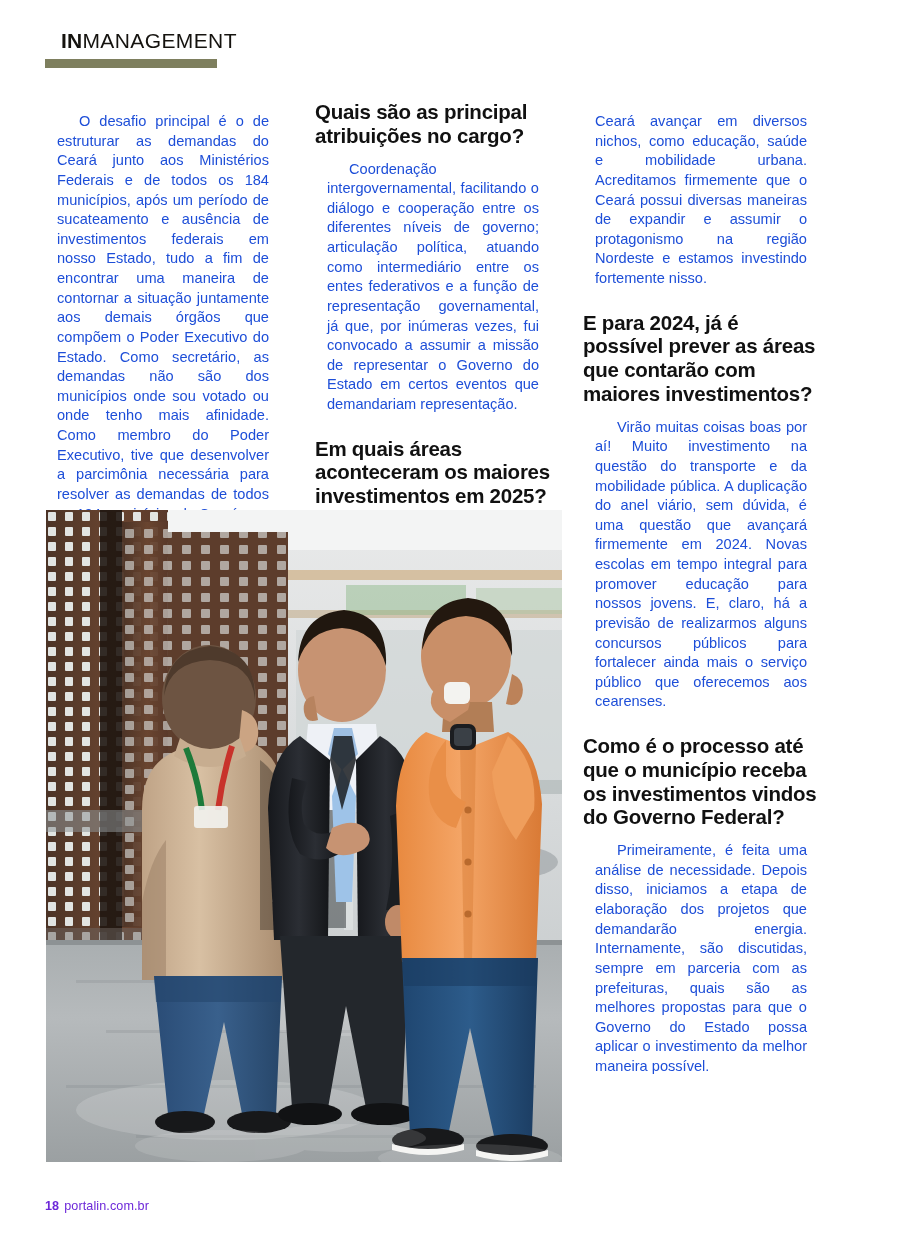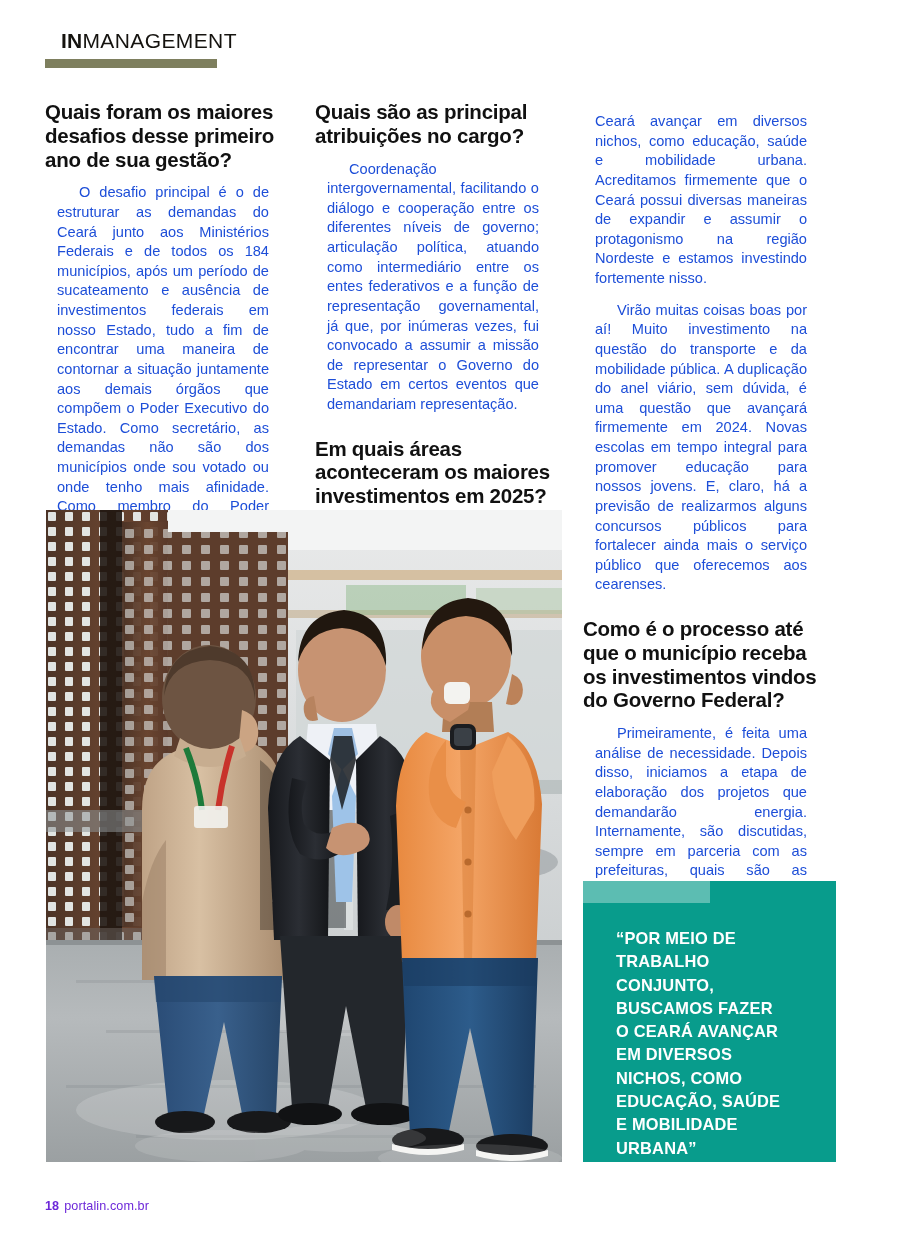--- a/index.html
+++ b/index.html
@@ -145,33 +145,33 @@
 <body>
 
 <div class="page">
 
   <div class="masthead">
     <div class="masthead-title"><span class="mh-bold">IN</span><span>MANAGEMENT</span></div>
   </div>
   <div class="masthead-rule"></div>
 
   <div class="col col-1">
-    <h2 class="qhead">Quais foram os maiores desafios desse primeiro ano de sua gestão?</h2>
     <p class="body indent">O desafio principal é o de estruturar as demandas do Ceará junto aos Ministérios Federais e de todos os 184 municípios, após um período de sucateamento e ausência de investimentos federais em nosso Estado, tudo a fim de encontrar uma maneira de contornar a situação juntamente aos demais órgãos que compõem o Poder Executivo do Estado. Como secretário, as demandas não são dos municípios onde sou votado ou onde tenho mais afinidade. Como membro do Poder Executivo, tive que desenvolver a parcimônia necessária para resolver as demandas de todos os 184 municípios do Ceará.</p>
   </div>
 
   <div class="col col-2">
     <h2 class="qhead">Quais são as principal atribuições no cargo?</h2>
     <p class="body indent">Coordenação intergovernamental, facilitando o diálogo e cooperação entre os diferentes níveis de governo; articulação política, atuando como intermediário entre os entes federativos e a função de representação governamental, já que, por inúmeras vezes, fui convocado a assumir a missão de representar o Governo do Estado em certos eventos que demandariam representação.</p>
     <h2 class="qhead spaced">Em quais áreas aconteceram os maiores investimentos em 2025?</h2>
     <p class="body indent">Não escolhemos uma área de atuação em específico. Por meio de trabalho conjunto, buscamos fazer o</p>
   </div>
 
   <div class="col col-3">
     <p class="body">Ceará avançar em diversos nichos, como educação, saúde e mobilidade urbana. Acreditamos firmemente que o Ceará possui diversas maneiras de expandir e assumir o protagonismo na região Nordeste e estamos investindo fortemente nisso.</p>
+    <h2 class="qhead spaced">E para 2024, já é possível prever as áreas que contarão com maiores investimentos?</h2>
     <p class="body indent">Virão muitas coisas boas por aí! Muito investimento na questão do transporte e da mobilidade pública. A duplicação do anel viário, sem dúvida, é uma questão que avançará firmemente em 2024. Novas escolas em tempo integral para promover educação para nossos jovens. E, claro, há a previsão de realizarmos alguns concursos públicos para fortalecer ainda mais o serviço público que oferecemos aos cearenses.</p>
     <h2 class="qhead spaced">Como é o processo até que o município receba os investimentos vindos do Governo Federal?</h2>
     <p class="body indent">Primeiramente, é feita uma análise de necessidade. Depois disso, iniciamos a etapa de elaboração dos projetos que demandarão energia. Internamente, são discutidas, sempre em parceria com as prefeituras, quais são as melhores propostas para que o Governo do Estado possa aplicar o investimento da melhor maneira possível.</p>
   </div>
 
   <div class="photo">
     <svg viewBox="0 0 516 652" preserveAspectRatio="xMidYMid slice" role="img">
       <defs>
         <linearGradient id="bgWall" x1="0" y1="0" x2="0" y2="1">
           <stop offset="0%" stop-color="#e9eaea"></stop>
@@ -354,31 +354,18 @@
 
         <g opacity="0.13" fill="#ffffff">
           <ellipse cx="175" cy="636" rx="86" ry="16"></ellipse>
           <ellipse cx="300" cy="628" rx="80" ry="14"></ellipse>
           <ellipse cx="424" cy="648" rx="92" ry="14"></ellipse>
         </g>
       </g>
     </svg>
   </div>
 
-  <div class="pullquote">
-    <div class="pullquote-accent"></div>
-    <div class="pullquote-text">“POR MEIO DE
-TRABALHO
-CONJUNTO,
-BUSCAMOS FAZER
-O CEARÁ AVANÇAR
-EM DIVERSOS
-NICHOS, COMO
-EDUCAÇÃO, SAÚDE
-E MOBILIDADE
-URBANA”</div>
-  </div>
 
   <div class="footer">
     <span class="pagenum">18</span><span>portalin.com.br</span>
   </div>
 
 </div>
 
 </body></html>

